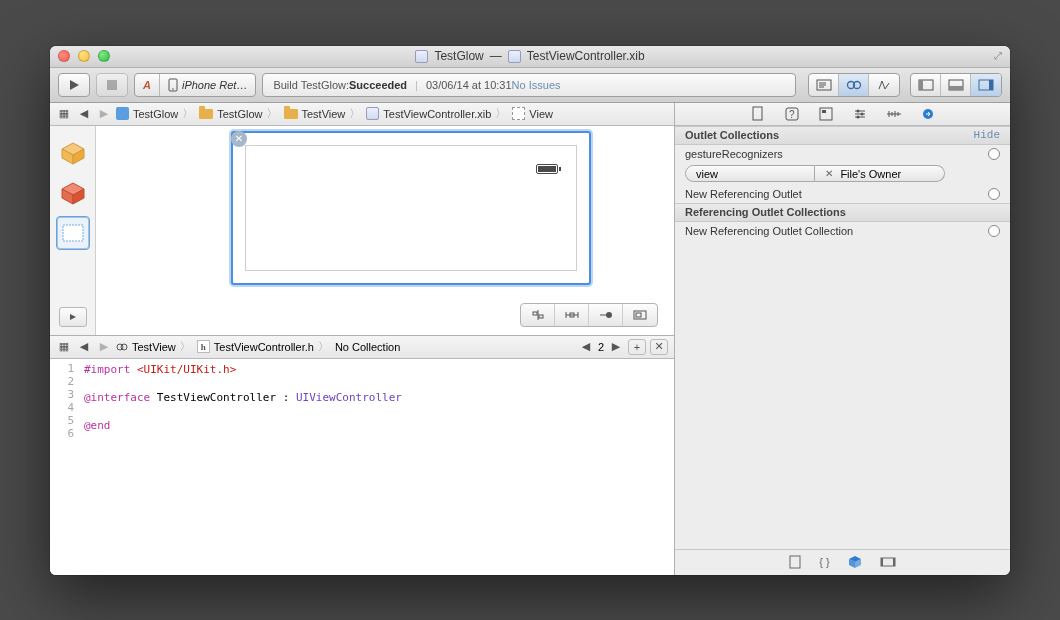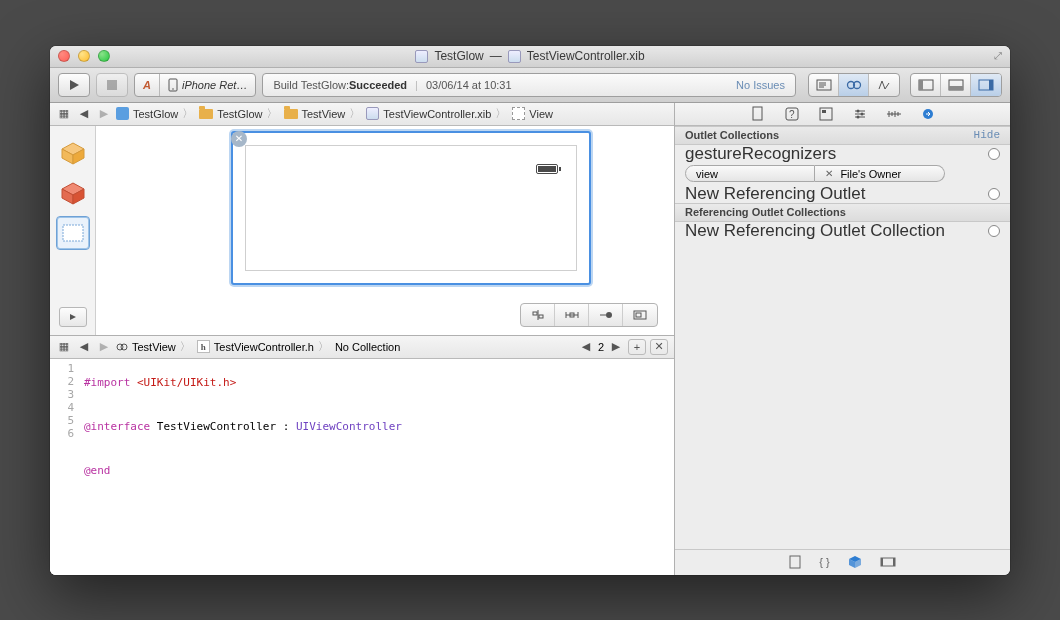--- a/index.html
+++ b/index.html
@@ -61,21 +61,21 @@
   .tbtn.stop { opacity: 0.5; }
   .scheme { display: flex; align-items: center; height: 24px; border: 1px solid #9e9e9e; border-radius: 4px; background: linear-gradient(#fdfdfd,#e3e3e3); overflow: hidden; }
   .scheme-seg { padding: 0 8px; height: 100%; display: flex; align-items: center; gap: 4px; border-right: 1px solid #b9b9b9; font-size: 11px; color: #333; }
   .scheme-seg:last-child { border-right: none; font-style: italic; }
   .activity {
     flex: 1;
     height: 24px;
     border: 1px solid #9e9e9e;
     border-radius: 4px;
     background: linear-gradient(#fbfbfb,#e9e9e9);
-    display: flex; align-items: center; justify-content: space-between;
+    display: flex; align-items: center; 
     padding: 0 10px; color: #555; min-width: 260px;
   }
   .activity .left { display: flex; align-items: center; }
   .activity b { color: #333; font-weight: 600; }
   .activity .sep { color: #bbb; padding: 0 8px; }
   .activity .no-issues { color: #6a8db5; }
   .view-toggles { display: flex; gap: 10px; margin-left: 6px; }
   .seg-group { display: flex; border: 1px solid #9e9e9e; border-radius: 4px; overflow: hidden; background: linear-gradient(#fdfdfd,#e3e3e3); }
   .seg-group .seg { width: 30px; height: 22px; display: flex; align-items: center; justify-content: center; border-right: 1px solid #bcbcbc; cursor: pointer; }
   .seg-group .seg:last-child { border-right: none; }
@@ -112,34 +112,34 @@
   .layout-bar { position:absolute; right: 16px; bottom: 8px; display:flex; border:1px solid #b3b3b3; border-radius:4px; background:linear-gradient(#fdfdfd,#e7e7e7); }
   .layout-bar .lb { width: 34px; height: 22px; border-right:1px solid #cdcdcd; display:flex; align-items:center; justify-content:center; cursor:pointer; }
   .layout-bar .lb:last-child { border-right:none;}
 
   
   .assistant { border-top: 1px solid #b0b0b0; display:flex; flex-direction:column; height: 240px; }
   .assist-bar { height: 23px; display:flex; align-items:center; background: linear-gradient(#f5f5f5,#e7e7e7); border-bottom:1px solid #b9b9b9; padding: 0 6px; gap:4px; font-size:11px;}
   .assist-right { margin-left:auto; display:flex; align-items:center; gap:4px; }
   .code { flex:1; display:flex; background:#fff; font-family: Menlo, Monaco, monospace; font-size: 11px; overflow:auto;}
   .gutter { width: 30px; text-align: right; color:#a7a7a7; padding: 3px 6px 0 0; background:#fff; user-select:none;}
-  .code-body { padding: 13px 0 0 4px; white-space: pre; line-height: 22px;}
+  .code-body { padding: 4px 0 0 4px; white-space: pre; line-height: 14px;}
   .kw { color:#b933a2; }
   .cls { color:#6f42c1; }
   .inc { color:#c41a16; }
 
   
   .inspector { width: 335px; background:#ededed; display:flex; flex-direction:column; }
   .insp-top { height:23px; border-bottom:1px solid #b9b9b9; display:flex; align-items:center; justify-content:center; gap: 16px; background: linear-gradient(#f5f5f5,#e7e7e7);}
   .insp-top .it { width: 18px; height:18px; display:flex; align-items:center; justify-content:center; color:#555; cursor:pointer;}
   .insp-top .it.active { color:#2d7dd2; }
   .insp-body { flex:1; overflow:auto; }
   .sect-hd { background: linear-gradient(#eaeaea,#dcdcdc); border-top:1px solid #c8c8c8; border-bottom:1px solid #c8c8c8; height: 19px; display:flex; align-items:center; padding: 0 10px; font-weight:bold; color:#444; font-size:11px;}
   .sect-hd .right { margin-left:auto; font-weight:normal; color:#6a8db5; cursor:pointer;font-family:Liberation Mono, monospace;}
-  .row { display:flex; align-items:center; height: 18px; padding: 0 10px; font-size:17px; color:#333;}
+  .row { display:flex; align-items:center; height: 18px; padding: 0 10px; font-size:11px; color:#333;}
   .row .o { margin-left:auto; width:12px;height:12px; border:1.5px solid #888; border-radius:50%; background:#fff;}
   .pill-row { display:flex; align-items:center; height: 22px; padding: 0 10px; gap: 0;}
   .pill { height: 17px; border: 1px solid #a8a8a8; background: linear-gradient(#fafafa,#e5e5e5); display:flex; align-items:center; padding: 0 10px; font-size:11px;}
   .pill.l { border-radius: 9px 0 0 9px; width: 130px; }
   .pill.r { border-radius: 0 9px 9px 0; border-left: none; width: 130px; gap:5px;}
   .xmark { font-size:10px; color:#666; margin-right:2px;}
   .insp-bottom { height: 26px; border-top:1px solid #c8c8c8; display:flex; align-items:center; justify-content:center; gap: 18px; }
   .insp-bottom .ib { color:#666; cursor:pointer; }
   .insp-bottom .ib.active { color:#2d7dd2; }
 

